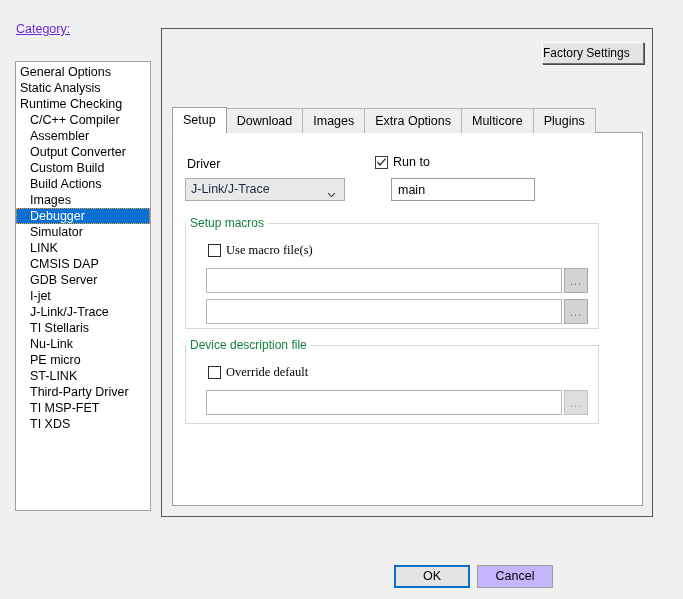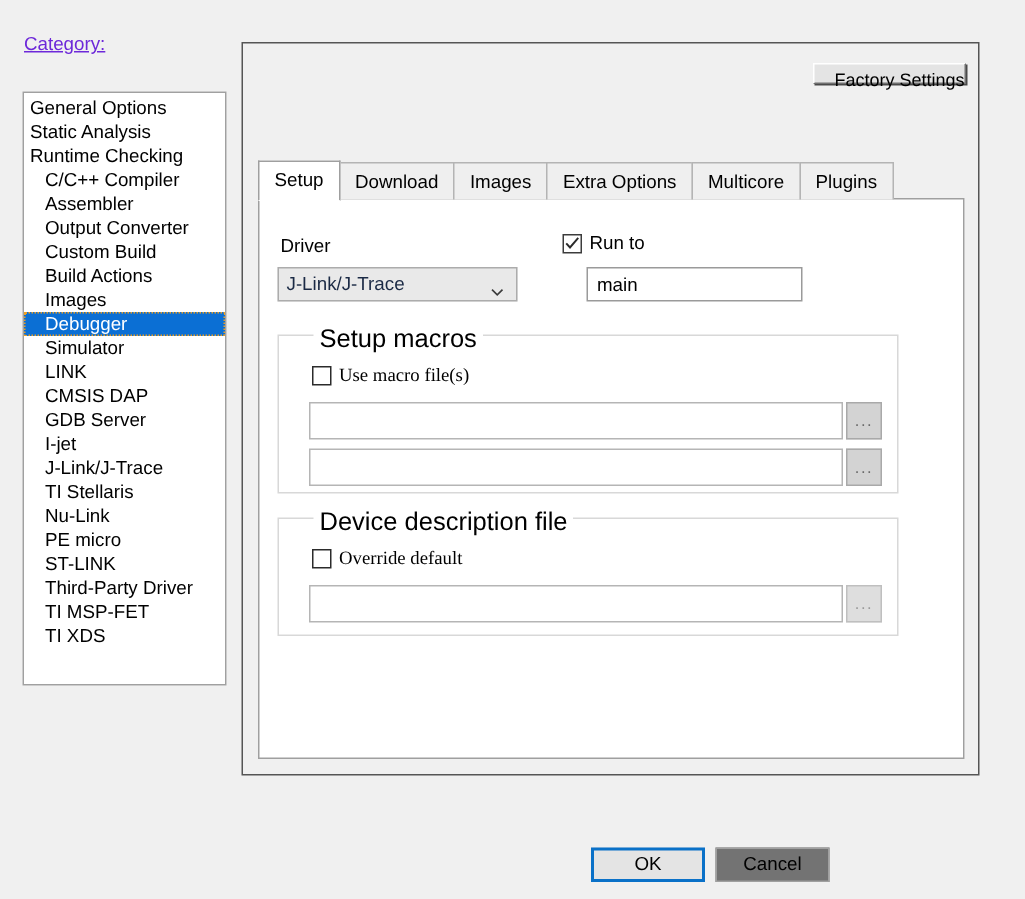--- a/index.html
+++ b/index.html
@@ -29,21 +29,21 @@
     white-space: nowrap;
     text-decoration: underline;
   }
 
   
   .category-listbox {
     position: absolute;
     left: 15px;
     top: 61px;
     width: 136px;
-    height: 396px;
+    height: 450px;
     background: #ffffff;
     border: 1px solid #a0a0a0;
     box-sizing: border-box;
     overflow: hidden;
     padding-top: 2px;
   }
   .cat-item {
     height: 16px;
     line-height: 16px;
     font-size: 12.5px;
@@ -73,32 +73,32 @@
     border: 1px solid #555555;
     box-sizing: border-box;
   }
 
   
   .factory-settings {
     position: absolute;
     left: 542px;
     top: 42px;
     width: 102px;
-    height: 14px;
+    height: 22px;
     background: #e4e4e4;
     border-top: 1px solid #ffffff;
     border-left: 1px solid #ffffff;
     border-right: 1px solid #707070;
     border-bottom: 1px solid #707070;
     box-shadow: 1px 1px 0 0 #4a4a4a;
     font-family: "Liberation Sans", sans-serif;
     font-size: 12px;
     color: #000;
     line-height: 20px;
-    text-align: right;
+    text-align: left;
     box-sizing: border-box;
     cursor: default;
     padding: 0;
   }
 
   
   .tab-strip {
     position: absolute;
     left: 172px;
     top: 107px;
@@ -225,25 +225,25 @@
   
   .groupbox {
     position: absolute;
     border: 1px solid #d8d8d8;
     box-sizing: border-box;
     background: transparent;
   }
   .groupbox > .gb-title {
     position: absolute;
     top: -8px;
-    left: 23px;
+    left: 0;
     background: #ffffff;
     padding: 0 4px;
-    font-size: 17px;
-    color: #000000;
+    font-size: 12px;
+    color: #15803d;
     white-space: nowrap;
   }
   .gb-setup-macros {
     left: 12px;
     top: 90px;
     width: 414px;
     height: 106px;
   }
   .gb-device-desc {
     left: 12px;
@@ -321,21 +321,21 @@
     text-align: center;
     cursor: default;
     padding: 0;
   }
   .btn-cancel {
     position: absolute;
     left: 477px;
     top: 565px;
     width: 76px;
     height: 23px;
-    background: #737373;
+    background: #c4b5fd;
     border: 1px solid #a0a0a0;
     box-sizing: border-box;
     font-family: "Liberation Sans", sans-serif;
     font-size: 12.5px;
     color: #000;
     line-height: 21px;
     text-align: center;
     cursor: default;
     padding: 0;
   }

